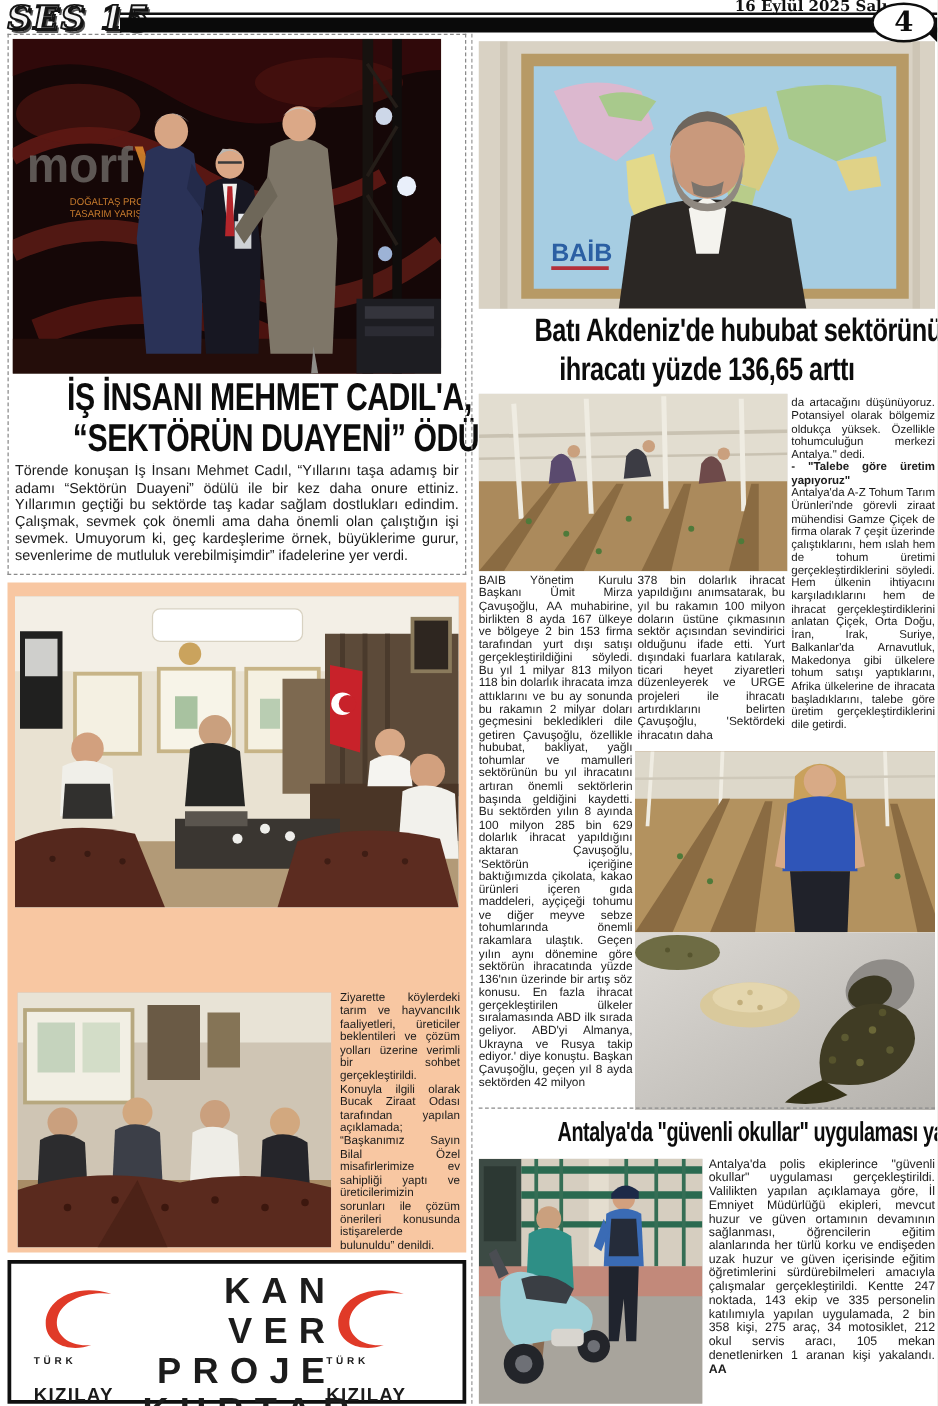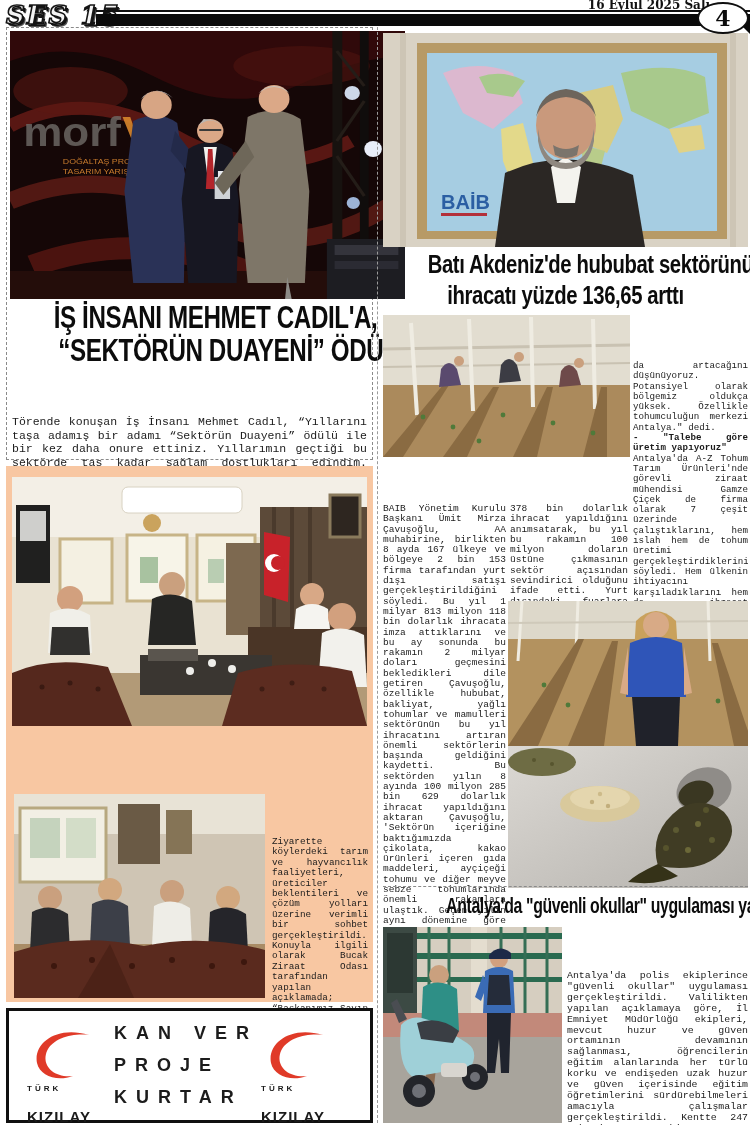--- a/index.html
+++ b/index.html
@@ -3,40 +3,40 @@
 <meta charset="utf-8">
 <style>
   html,body{margin:0;padding:0;background:#e9e7e2;}
   #page{position:relative;width:750px;height:1125px;background:#ffffff;overflow:hidden;
         font-family:"DejaVu Serif",serif;color:#161616;margin:0 auto;}
   .abs{position:absolute;}
   .photo{position:absolute;overflow:hidden;background:#d8d4cc;}
   .photo svg{display:block;width:100%;height:100%;}
   .hl{position:absolute;text-align:center;color:#0c0c0c;font-family:"Liberation Sans",sans-serif;font-weight:700;}
   .cond{display:inline-block;white-space:nowrap;transform:scaleX(.78);transform-origin:50% 50%;letter-spacing:-.5px;}
-  .serifbody{position:absolute;font-family:Liberation Mono, monospace;text-align:justify;overflow:hidden;color:#1b1b1b;margin-top:44px;}
+  .serifbody{position:absolute;font-family:Liberation Sans, sans-serif;text-align:justify;overflow:hidden;color:#1b1b1b;}
   .serifbody p{margin:0;}
   .dashbox{position:absolute;border:1px dashed #8a8a8a;}
   .dashline{position:absolute;border-top:1px dashed #8a8a8a;}
   .vdash{position:absolute;border-left:1px dashed #9a9a9a;}
   
   .masthead{position:absolute;left:6px;top:0px;font-family:"DejaVu Serif",serif;font-weight:bold;font-style:italic;
      font-size:26px;letter-spacing:2px;color:#f4f4f4;-webkit-text-stroke:1.6px #141414;text-shadow:2px 2px 0 #141414,3px 3px 0 #555;}
   .topline{position:absolute;left:96px;top:10px;width:654px;height:2px;background:#101010;}
   .topbar{position:absolute;left:96px;top:14px;width:654px;height:12px;background:#0a0a0a;}
   .hdate{position:absolute;left:540px;top:-2px;width:170px;font-family:"DejaVu Serif",serif;font-weight:bold;font-size:12px;text-align:right;color:#111;}
   .pagenum{position:absolute;left:697px;top:2px;width:48px;height:28px;background:#ffffff;border:2px solid #0e0e0e;border-radius:50%;
      text-align:center;font-family:"DejaVu Serif",serif;font-weight:bold;font-size:22px;line-height:28px;color:#0b0b0b;z-index:5;}
   .cornerwedge{position:absolute;left:738px;top:22px;width:0;height:0;border-left:12px solid transparent;border-top:12px solid #0a0a0a;}
   
   .peach{position:absolute;left:6px;top:466px;width:367px;height:536px;background:#f8c7a2;}
   
   .kbox{position:absolute;left:6px;top:1008px;width:367px;height:115px;background:#fff;border:3px solid #101010;box-sizing:border-box;}
-  .kline{font-family:"Liberation Sans",sans-serif;font-weight:700;color:#1c1c1c;text-align:left;
-         font-size:18px;letter-spacing:9px;line-height:32px;}
+  .kline{font-family:"Liberation Sans",sans-serif;font-weight:700;color:#1c1c1c;text-align:right;
+         font-size:29px;letter-spacing:9px;line-height:32px;}
   .klogo{position:absolute;width:92px;height:100px;top:18px;text-align:left;}
   .klogo .t1{font-family:"Liberation Sans",sans-serif;font-weight:700;font-size:8px;letter-spacing:3px;color:#1a1a1a;line-height:8px;}
   .klogo .t2{font-family:"Liberation Sans",sans-serif;font-weight:700;font-size:15px;letter-spacing:1px;color:#1a1a1a;line-height:15px;margin-top:16px;}
   .subhead-b{font-weight:bold;}
   .aa{font-weight:bold;}
 </style>
 </head>
 <body>
 
 <div id="page">
@@ -45,21 +45,21 @@
     <div class="masthead">SES 15</div>
     <div class="topline"></div>
     <div class="topbar"></div>
     <div class="hdate">16 Eylül 2025 Salı</div>
     <div class="pagenum">4</div>
     <div class="cornerwedge"></div>
   </div>
 
   <div class="dashbox" style="left:6px;top:27px;width:365px;height:431px;"></div>
 
-  <div class="photo" style="left:10px;top:31px;width:395px;height:268px;">
+  <div class="photo" style="left:10px;top:31px;width:343px;height:268px;">
     <svg viewBox="0 0 359 268" preserveAspectRatio="none">
       <rect width="359" height="268" fill="#150707"></rect>
       <path d="M0,30 Q60,5 130,45 T260,55 T359,25 L359,0 L0,0 Z" fill="#30090a"></path>
       <path d="M0,95 Q70,55 150,105 T310,110" stroke="#7c201a" stroke-width="13" fill="none" opacity=".65"></path>
       <path d="M0,170 Q90,130 175,185 T359,165" stroke="#8d2a20" stroke-width="17" fill="none" opacity=".5"></path>
       <path d="M20,235 Q120,195 225,245 T359,225" stroke="#6f1d16" stroke-width="22" fill="none" opacity=".6"></path>
       <ellipse cx="55" cy="60" rx="52" ry="24" fill="#5c1712" opacity=".55"></ellipse>
       <ellipse cx="265" cy="35" rx="62" ry="20" fill="#4a120e" opacity=".7"></ellipse>
       <rect y="240" width="359" height="28" fill="#240d0a"></rect>
 

